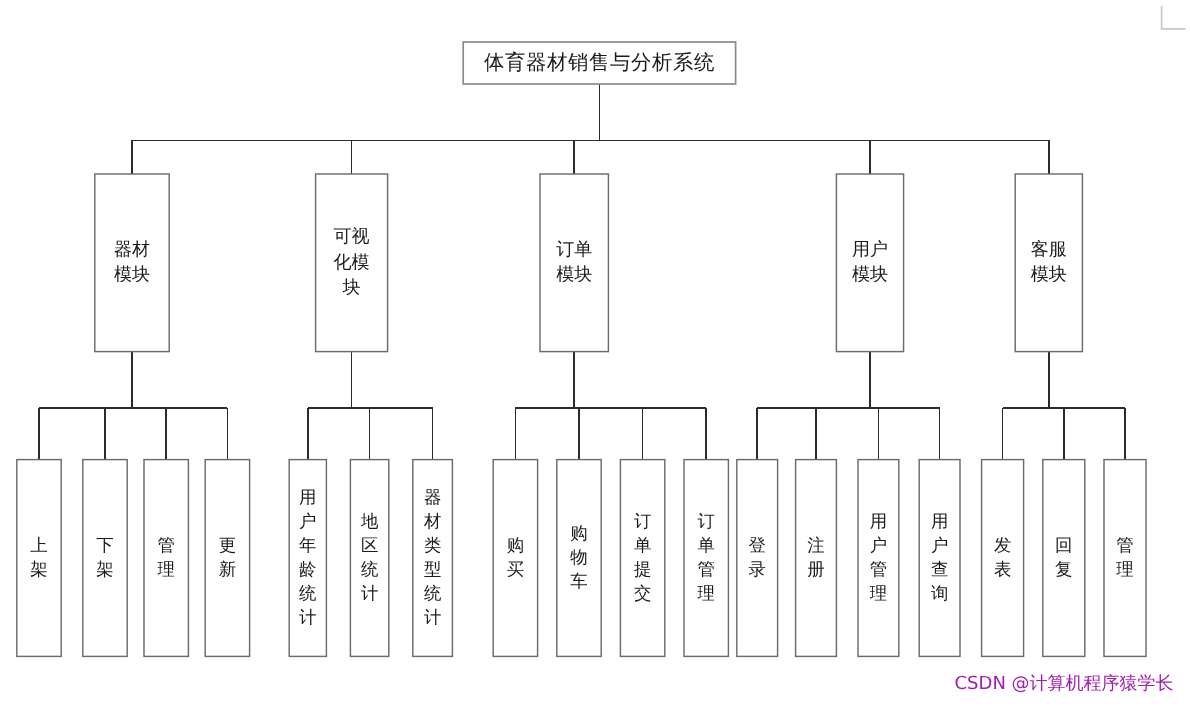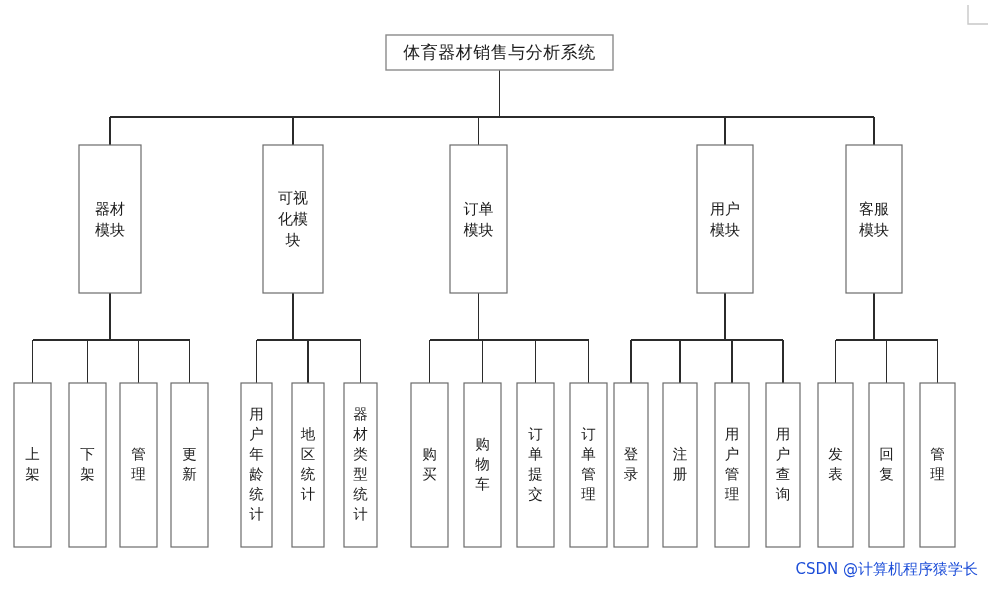--- a/index.html
+++ b/index.html
@@ -56,21 +56,21 @@
     stroke: #c8c8c8;
     stroke-width: 1.4;
     fill: none;
   }
   .watermark {
     position: absolute;
     right: 14px;
     bottom: 12px;
     font-family: "DejaVu Sans", "Liberation Sans", sans-serif;
     font-size: 15px;
-    color: #1d4ed8;
+    color: #a21caf;
     white-space: nowrap;
     user-select: none;
   }
 </style>
 </head>
 <body>
 
 <svg id="diagram-root" viewBox="0 0 992 591">
   <g id="connector-layer">
       <line x1="499.5" y1="70" x2="499.5" y2="117" class="connector"></line>

